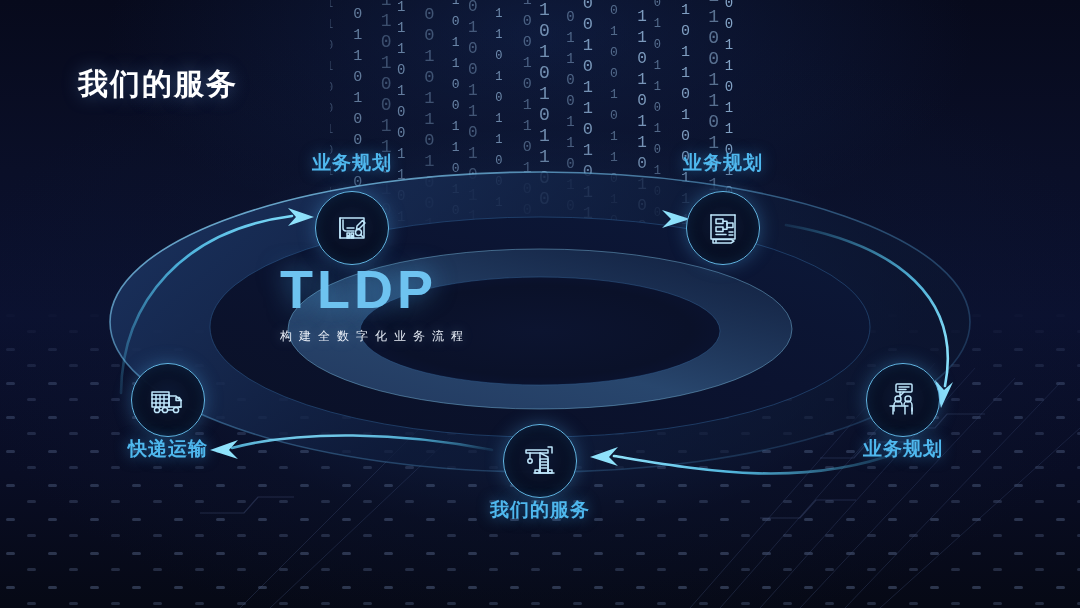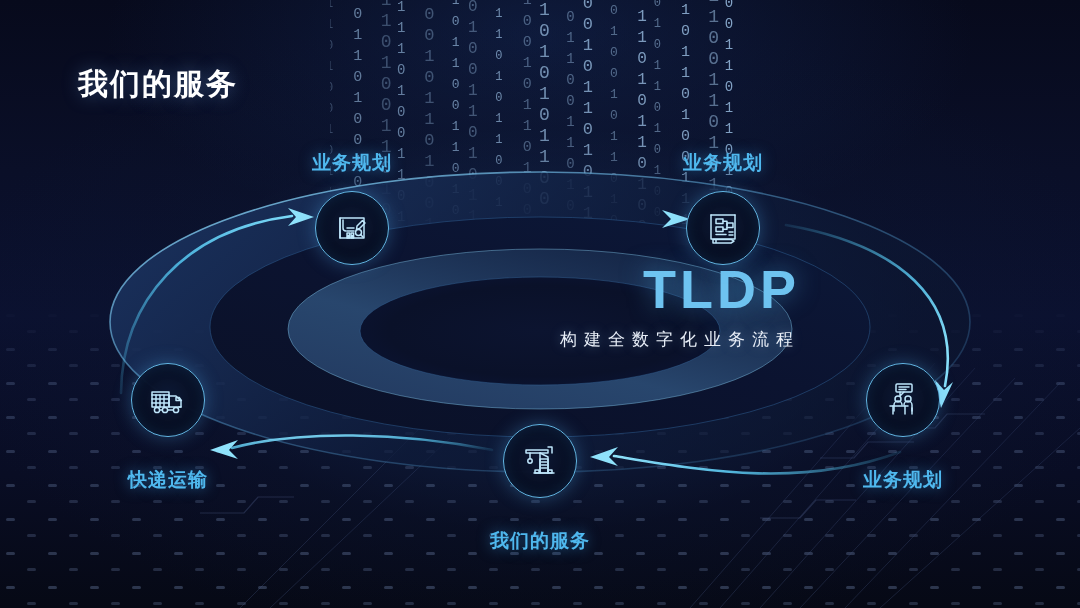--- a/index.html
+++ b/index.html
@@ -32,48 +32,48 @@
   #rings{position:absolute;left:50%;top:322px;transform:translate(-50%,-50%);}
 
   
   #page-title{
     position:absolute;left:78px;top:64px;
     font-size:30px;font-weight:bold;color:#ffffff;letter-spacing:2px;
     text-shadow:0 0 18px rgba(120,180,255,.35);
   }
 
   
-  #center-block{position:absolute;left:50%;top:262px;transform:translateX(-50%);text-align:right;width:520px;}
+  #center-block{position:absolute;left:50%;top:262px;transform:translateX(-50%);text-align:left;width:520px;}
   #brand{
     font-size:54px;font-weight:bold;color:#6ec3f0;letter-spacing:4px;line-height:1;
     text-shadow:0 0 24px rgba(80,180,240,.5);
   }
   #tagline{
-    margin-top:12px;font-size:17px;color:#e8eef7;letter-spacing:7px;
+    margin-top:12px;font-size:12px;color:#e8eef7;letter-spacing:7px;
     text-shadow:0 0 12px rgba(150,200,255,.35);
   }
 
   
   .node{position:absolute;width:0;height:0;}
   .node .circle{
     position:absolute;left:50%;top:50%;transform:translate(-50%,-50%);
     width:72px;height:72px;border-radius:50%;
     border:1.4px solid #63b8e6;
     background:radial-gradient(circle at 50% 45%, rgba(12,24,52,.96) 0%, rgba(6,12,30,.98) 70%);
     box-shadow:0 0 18px rgba(80,170,235,.35), inset 0 0 14px rgba(40,110,180,.25);
     display:flex;align-items:center;justify-content:center;
   }
   .node .circle svg{display:block;}
   .node .label{
     position:absolute;left:50%;transform:translateX(-50%);
     white-space:nowrap;font-size:19px;font-weight:bold;color:#4fb8ee;
     letter-spacing:1px;text-shadow:0 0 14px rgba(60,160,230,.55);
   }
   .label-top{bottom:52px;}
-  .label-bot{top:67px;font-family:Liberation Mono, monospace;}
+  .label-bot{top:36px;font-family:Liberation Mono, monospace;}
 
   #node-planning{left:352px;top:228px;}
   #node-design{left:723px;top:228px;}
   #node-require{left:903px;top:400px;}
   #node-execute{left:540px;top:461px;}
   #node-ship{left:168px;top:400px;}
 </style>
 </head>
 <body>
 

